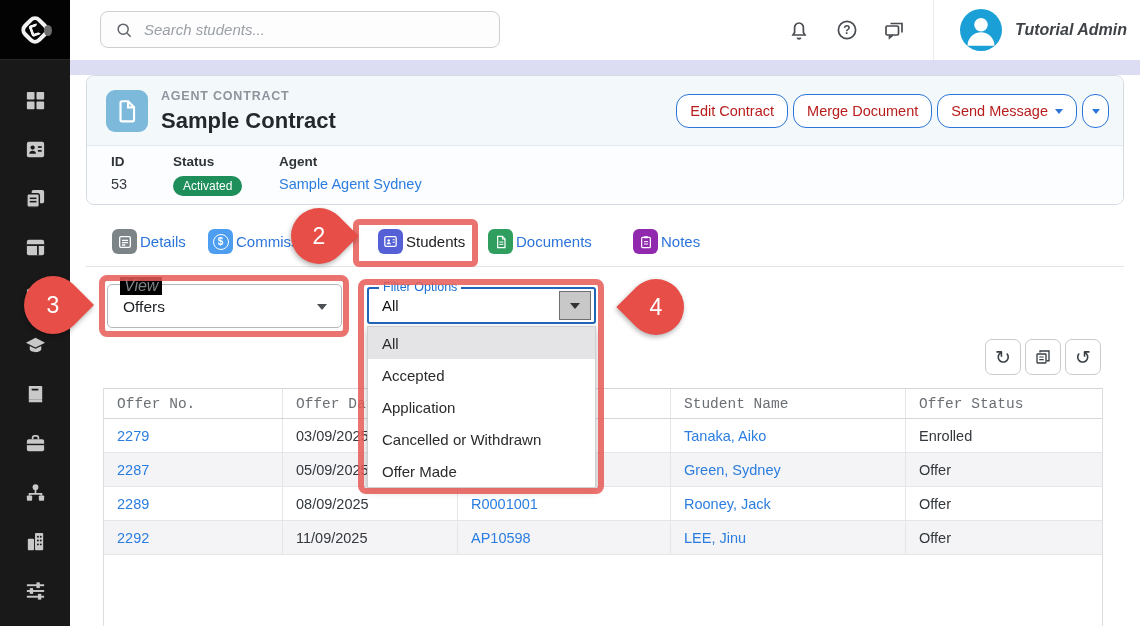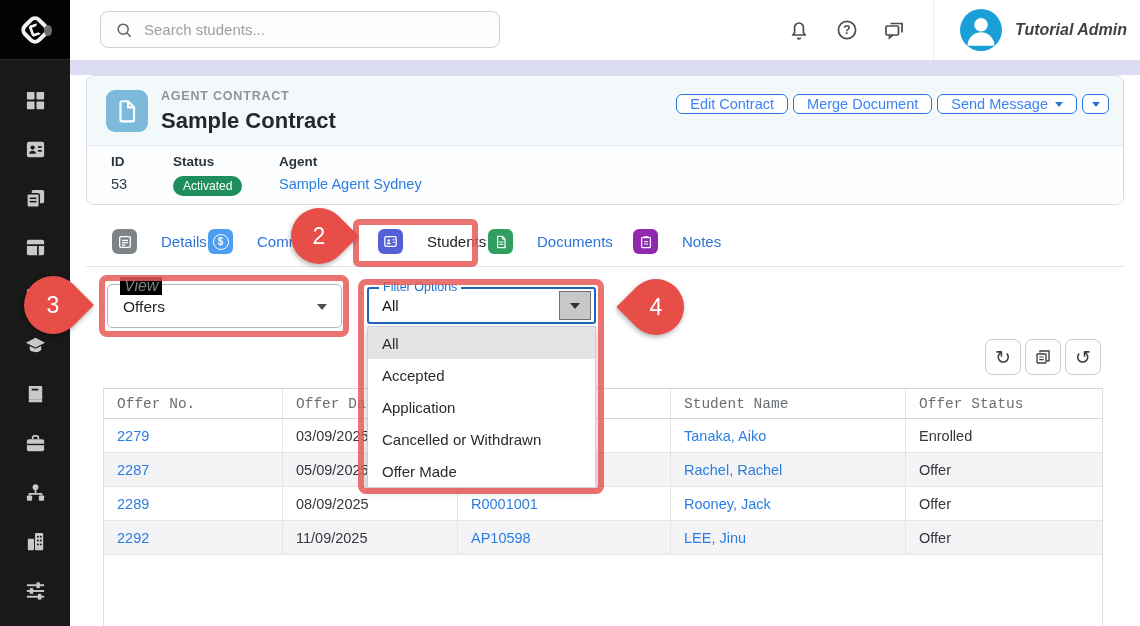--- a/index.html
+++ b/index.html
@@ -13,49 +13,49 @@
   .logo-diamond { position:absolute; left:3px; top:3px; width:24px; height:24px; border:4.5px solid #f2f2f2; border-radius:8px; transform:rotate(45deg); }
   .logo-dot { position:absolute; right:-2px; top:10px; width:8px; height:11px; background:#6d6d6d; border-radius:50%; }
   .logo-inner { position:absolute; left:10px; top:9px; width:10px; height:12px; border:3px solid #f2f2f2; border-radius:3px; border-right-color:transparent; transform:rotate(-20deg); }
   .side-nav { position:absolute; left:0; top:76px; width:70px; display:flex; flex-direction:column; }
   .side-item { height:49px; display:flex; align-items:center; justify-content:center; cursor:pointer; }
   .side-item svg { width:23px; height:23px; }
 
   
   .topbar { position:absolute; left:70px; top:0; width:1070px; height:60px; background:#fff; z-index:4; }
   .search-wrap { position:absolute; left:30px; top:11px; width:400px; height:37px; border:1px solid #cdd0d3; border-radius:8px; background:#fdfdfe; display:flex; align-items:center; padding-left:13px; }
-  .search-wrap input { border:none; outline:none; background:transparent; font-family:"Liberation Sans",sans-serif; font-size:15px; color:#a21caf; width:330px; margin-left:10px; }
+  .search-wrap input { border:none; outline:none; background:transparent; font-family:"Liberation Sans",sans-serif; font-size:15px; color:#a21caf; width:330px; margin-left:10px;font-style:italic; }
   .search-wrap input::placeholder { color:#9aa0a6; }
   .tb-icon { position:absolute; top:18px; width:24px; height:24px; cursor:pointer; }
   .tb-divider { position:absolute; left:863px; top:0; width:1px; height:60px; background:#ececec; }
   .avatar { position:absolute; left:890px; top:9px; width:42px; height:42px; border-radius:50%; background:#1a9fd6; overflow:hidden; cursor:pointer; }
   .user-name { position:absolute; left:945px; top:21px; font-size:16px; font-weight:bold; color:#3f4348;font-style:italic; }
 
   
   .band { position:absolute; left:70px; top:60px; width:1070px; height:15px; background:#dcdcf2; }
 
   
   .card { position:absolute; left:86px; top:75px; width:1038px; height:130px; border:1px solid #d6dae3; border-radius:8px; background:#fbfdfe; z-index:3; overflow:hidden; }
   .card-top { position:relative; height:70px; background:#f3f8fb; border-bottom:1px solid #e2e7ee; }
   .doc-icon { position:absolute; left:19px; top:14px; width:42px; height:42px; border-radius:9px; background:#7cb9da; display:flex; align-items:center; justify-content:center; }
   .card-type { position:absolute; left:74px; top:13px; font-size:12.5px; letter-spacing:.8px; color:#8d949c; font-weight:bold; }
   .card-title { position:absolute; left:74px; top:32px; font-size:22px; font-weight:bold; color:#23282d; }
   .card-actions { position:absolute; right:14px; top:18px; display:flex; gap:5px; }
-  .btn { height:20px; border:1px solid #2b74d9; border-radius:6px; background:#fff; color:#3b82f6; font-size:14.5px; font-family:"Liberation Sans",sans-serif; padding:0 13px; display:flex; align-items:center; gap:7px; cursor:pointer; }
+  .btn { height:34px; border:1px solid #2b74d9; border-radius:13px; background:#fff; color:#b91c1c; font-size:14.5px; font-family:"Liberation Sans",sans-serif; padding:0 13px; display:flex; align-items:center; gap:7px; cursor:pointer; }
   .btn.mini { width:27px; padding:0; justify-content:center; }
   .caret { width:0; height:0; border-left:4.5px solid transparent; border-right:4.5px solid transparent; border-top:5px solid #2b74d9; display:inline-block; }
   .card-info { position:relative; height:59px; background:#fbfdff; }
   .info-col { position:absolute; top:8px; }
   .info-label { font-size:13.5px; font-weight:bold; color:#2f3438; }
   .info-value { margin-top:7px; font-size:14.5px; color:#33383d; }
   .pill { display:inline-block; background:#1e8e5a; color:#fff; font-size:12px; padding:3px 10px; border-radius:11px; }
   .link { color:#2b7de0; cursor:pointer; text-decoration:none; }
 
   
-  .tab { position:absolute; top:229px; display:flex; align-items:center; gap:24px; cursor:pointer; z-index:2; }
+  .tab { position:absolute; top:229px; display:flex; align-items:center; gap:3px; cursor:pointer; z-index:2; }
   .tab-icon { width:25px; height:25px; border-radius:6px; display:flex; align-items:center; justify-content:center; }
   .tab-label { font-size:15px; color:#2b74d9; }
   .tab-label.active { color:#202124; }
   .tabs-divider { position:absolute; left:86px; top:266px; width:1038px; height:1px; background:#e4e4e4; }
 
   
   .view-select { position:absolute; left:107px; top:284px; width:235px; height:44px; border:1px solid #b5b8ba; border-radius:5px; background:#fff; z-index:10; cursor:pointer; }
   .view-select .legend { position:absolute; left:12px; top:-8px; background:#000000; padding:0 4px; font-size:16px; color:#7e8388;font-style:italic; }
   .view-select .value { position:absolute; left:15px; top:13px; font-size:15.5px; color:#1d2023; }
   .sel-caret { position:absolute; right:14px; top:19px; width:0; height:0; border-left:5px solid transparent; border-right:5px solid transparent; border-top:6px solid #4c5055; }
@@ -389,21 +389,21 @@
   </div>
   <div class="g-row g-body alt">
     <div class="g-cell">
         <a class="link">2287</a>
       </div>
     <div class="g-cell">05/09/2025</div>
     <div class="g-cell">
         <a class="link"></a>
       </div>
     <div class="g-cell">
-        <a class="link">Rachel, Rachel</a>
+        <a class="link">Green, Sydney</a>
       </div>
     <div class="g-cell">Offer</div>
   </div>
   <div class="g-row g-body">
     <div class="g-cell">
         <a class="link">2289</a>
       </div>
     <div class="g-cell">08/09/2025</div>
     <div class="g-cell">
         <a class="link">R0001001</a>

